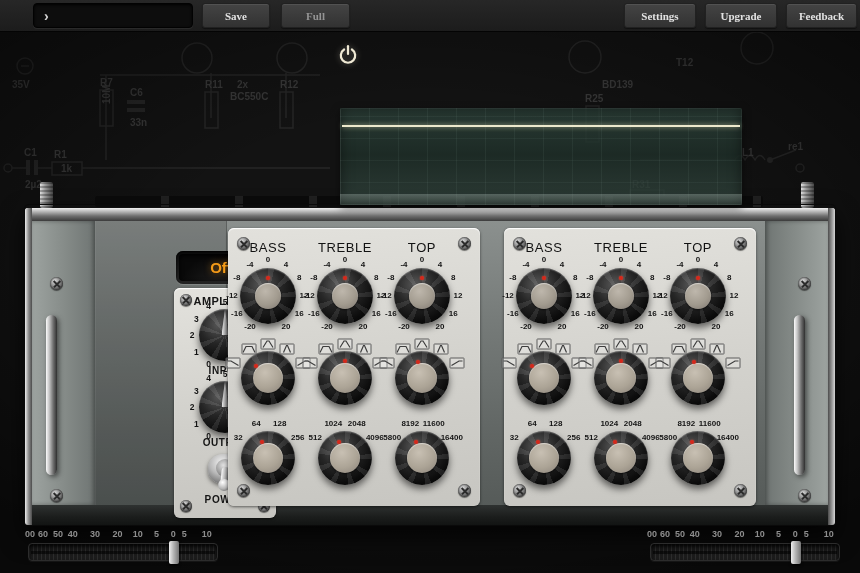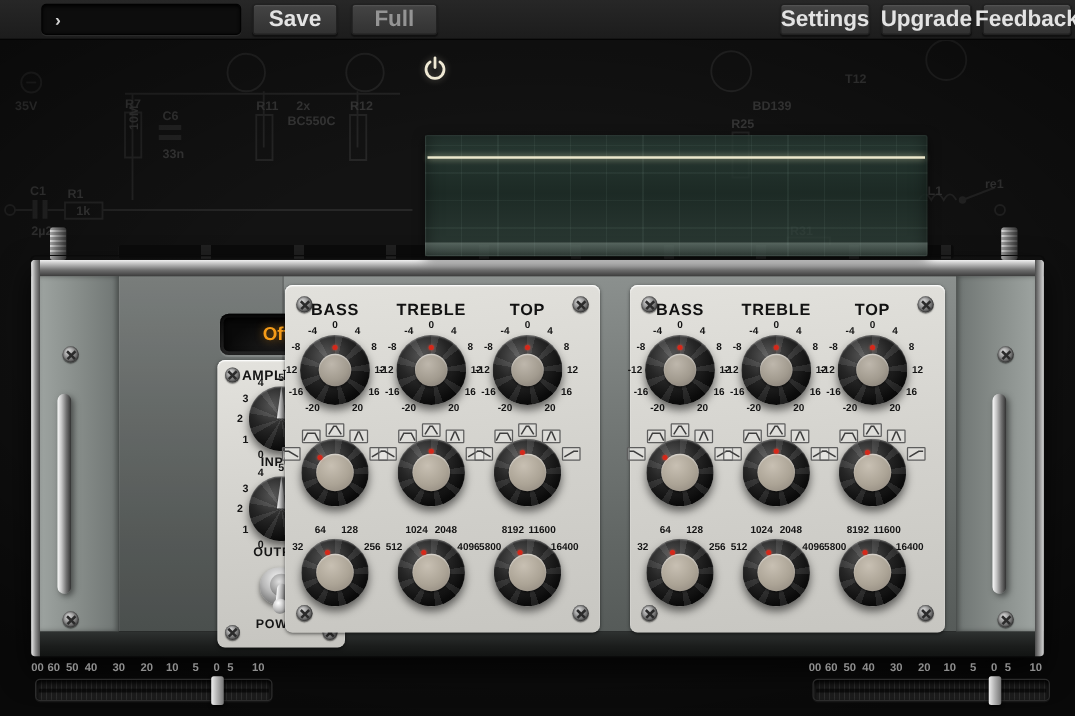--- a/index.html
+++ b/index.html
@@ -19,23 +19,23 @@
 
 
 .toolbar{position:absolute;left:0;top:0;width:100%;height:32px;z-index:30;
  background:linear-gradient(180deg,#272727,#1c1c1c);border-bottom:1px solid #040404;}
 .preset{position:absolute;left:33px;top:3px;width:160px;height:25px;background:#0d0d0d;
  border:1px solid #020202;border-radius:4px;display:flex;align-items:center;padding:0 10px;
  box-shadow:inset 0 1px 3px #000,0 1px 0 rgba(255,255,255,0.06);cursor:pointer;}
 .preset .pv{flex:1;color:#9b9b9b;font-style:italic;font-size:13px;}
 .preset .chev{color:#d2d2d2;font-size:14px;font-weight:bold;line-height:1;}
 .tbtn{position:absolute;top:3px;height:25px;background:linear-gradient(180deg,#444,#323232);
- border:1px solid #212121;border-radius:3px;color:#e3e3e3;font-size:18px;font-weight:bold;
+ border:1px solid #212121;border-radius:3px;color:#e3e3e3;font-size:11px;font-weight:bold;
  display:flex;align-items:center;justify-content:center;
- box-shadow:0 1px 1px rgba(0,0,0,0.45),inset 0 1px 0 rgba(255,255,255,0.08);cursor:pointer;}
+ box-shadow:0 1px 1px rgba(0,0,0,0.45),inset 0 1px 0 rgba(255,255,255,0.08);cursor:pointer;font-family:Liberation Serif, serif;}
 .tbtn.dim{color:#949494;}
 
 
 .powerbtn{position:absolute;left:336px;top:43px;width:24px;height:24px;cursor:pointer;
  filter:drop-shadow(0 0 3px rgba(240,234,212,0.35));}
 
 
 .glass{position:absolute;left:340px;top:108px;width:402px;height:97px;z-index:6;border-radius:2px;
  background:linear-gradient(180deg,rgba(47,69,61,0.78),rgba(30,46,40,0.85) 48%,rgba(50,68,61,0.8));
  box-shadow:inset 0 0 0 1px rgba(255,255,255,0.05),inset 0 0 14px rgba(0,0,0,0.5),0 3px 9px rgba(0,0,0,0.5);}
@@ -108,21 +108,21 @@
  background:linear-gradient(175deg,#e3e2dd,#d0cfca 60%,#c6c5c0);
  box-shadow:0 1px 3px rgba(0,0,0,0.55),inset 0 1px 1px #fff;}
 .amp-title{position:absolute;left:0;top:7px;width:100%;text-align:center;
  font-size:11px;font-weight:bold;color:#151515;letter-spacing:0.4px;}
 .amp-label{position:absolute;left:0;width:100%;text-align:center;
  font-size:10px;font-weight:bold;color:#151515;letter-spacing:0.6px;}
 .panel{position:absolute;top:23px;width:252px;height:278px;border-radius:6px;
  background:linear-gradient(175deg,#e2e1dc,#d2d1cc 55%,#c7c6c1);
  box-shadow:0 1px 3px rgba(0,0,0,0.55),inset 0 1px 1px #fff;}
 .bandhdr{position:absolute;top:12px;width:80px;text-align:center;
- font-size:13px;font-weight:bold;color:#121212;letter-spacing:0.6px;}
+ font-size:13px;font-weight:normal;color:#121212;letter-spacing:0.6px;}
 
 
 .knobwrap{position:absolute;width:100px;height:100px;cursor:pointer;}
 .kc0{left:-10px}.kc1{left:67px}.kc2{left:144px}
 .kr-g{top:18px}.kr-s{top:100px}.kr-f{top:180px}
 .knob{position:absolute;left:50%;top:50%;transform:translate(-50%,-50%);border-radius:50%;
  background:repeating-conic-gradient(rgba(255,255,255,0.09) 0deg 13deg,rgba(0,0,0,0) 13deg 40deg),
    radial-gradient(circle at 38% 30%,#575757 0%,#262626 38%,#0b0b0b 72%,#000 100%);
  box-shadow:0 4px 7px rgba(0,0,0,0.55),inset 0 1px 1px rgba(255,255,255,0.25);}
 .knob::after{content:'';position:absolute;left:50%;top:50%;transform:translate(-50%,-50%);border-radius:50%;}

